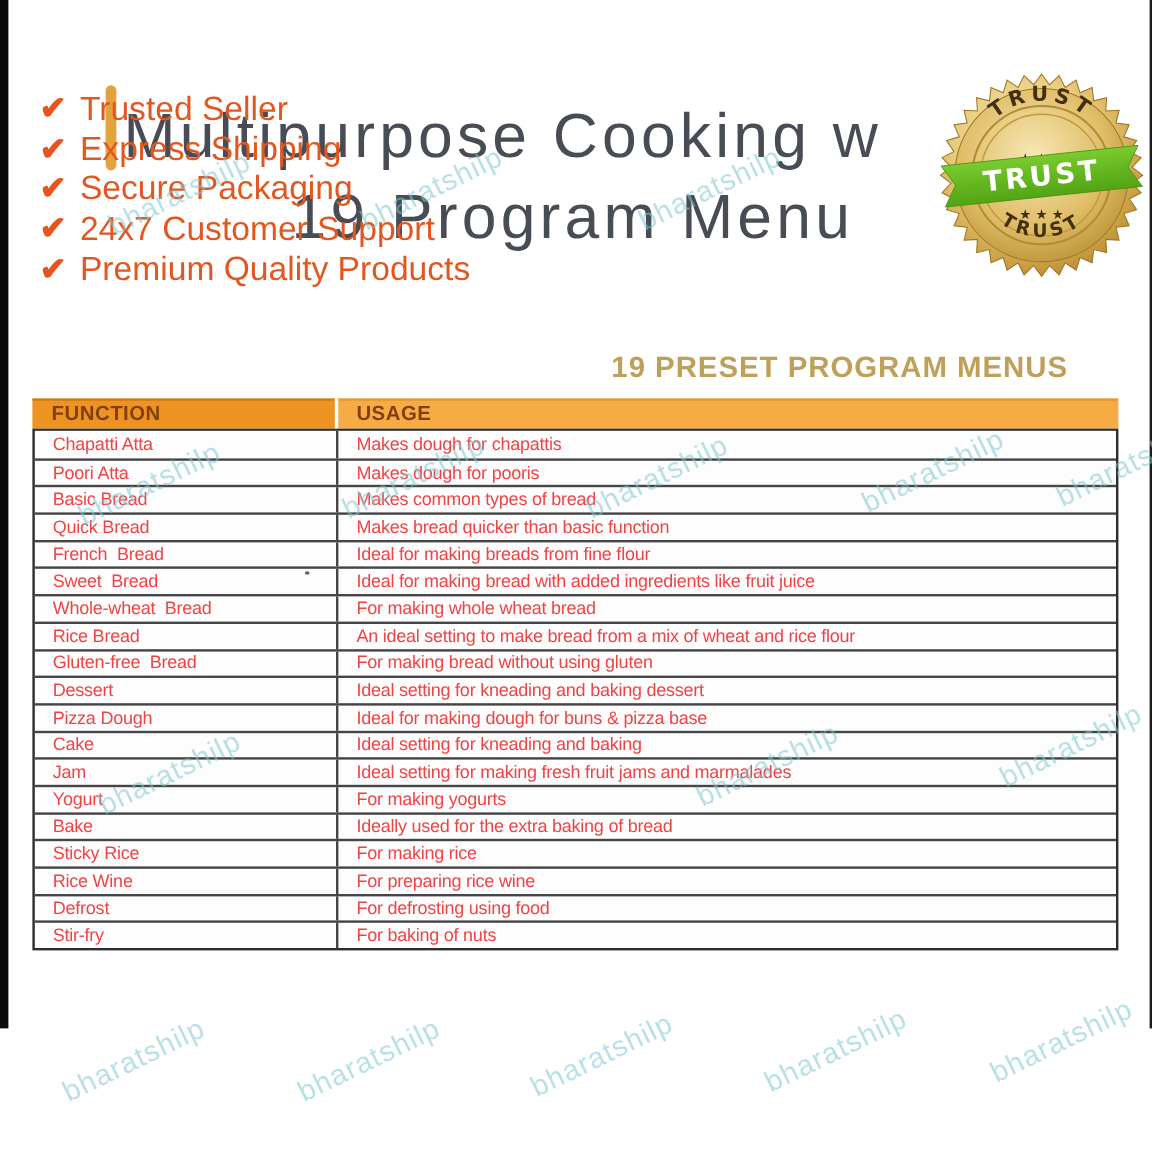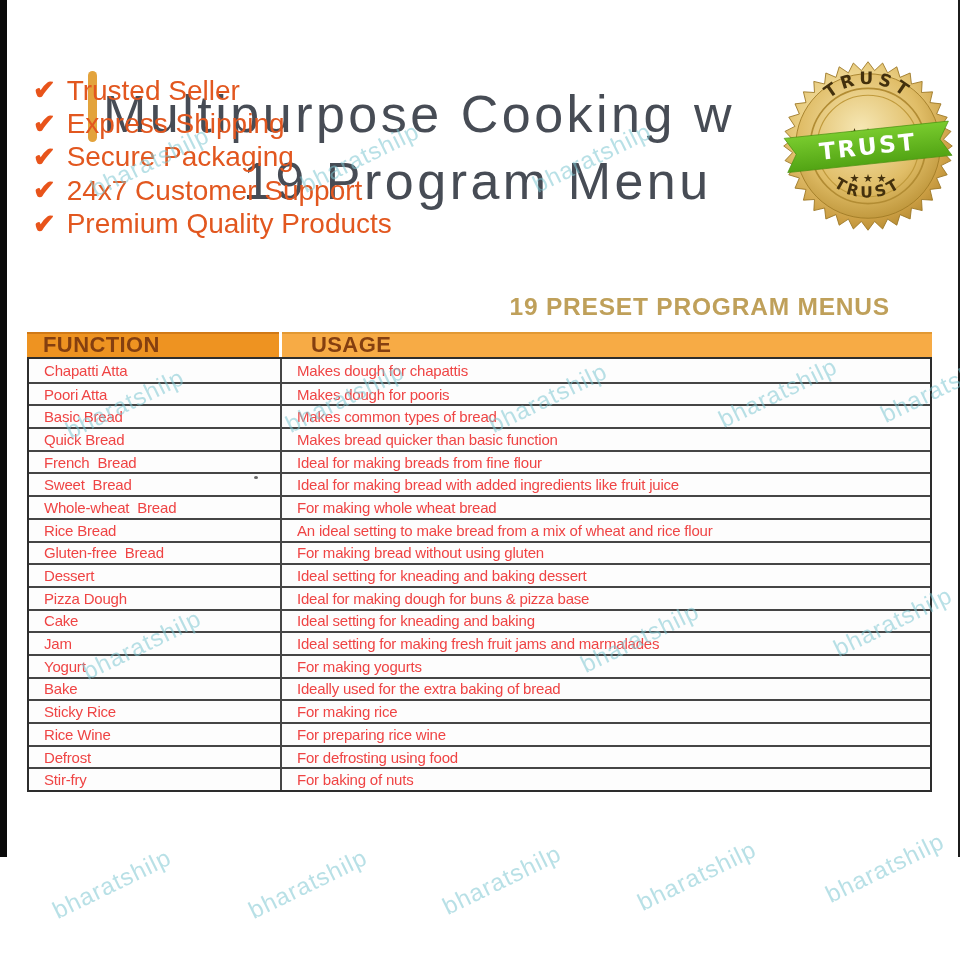--- a/index.html
+++ b/index.html
@@ -24,24 +24,24 @@
   
   .badge{position:absolute;left:782px;top:60px;width:172px;height:172px;z-index:5;}
 
   
   .section-heading{position:absolute;left:0;top:293px;width:890px;text-align:right;
     color:#bfa05a;font-size:24.5px;font-weight:700;letter-spacing:0.8px;white-space:nowrap;}
 
   
   .menu-table{position:absolute;left:27px;top:332px;width:905px;z-index:3;}
   .t-head{display:flex;height:25px;}
-  .th{display:flex;align-items:center;font-size:22px;font-weight:700;color:#843f10;letter-spacing:0.4px;box-sizing:border-box;}
+  .th{display:flex;align-items:center;font-size:17px;font-weight:700;color:#843f10;letter-spacing:0.4px;box-sizing:border-box;}
   .th-function{width:255px;background:#ee9321;padding-left:16px;border-right:3px solid #ffffff;
                box-shadow:inset 0 2px 0 rgba(170,90,10,0.45);}
-  .th-usage{flex:1;background:#f7ab45;padding-left:29px;box-shadow:inset 0 2px 0 rgba(200,130,30,0.45);}
+  .th-usage{flex:1;background:#f7ab45;padding-left:15px;box-shadow:inset 0 2px 0 rgba(200,130,30,0.45);}
   .t-body{border:2px solid #2d2d2d;background:#fdfdfd;}
   .t-row{display:flex;height:22.7px;box-sizing:border-box;}
   .t-row + .t-row{border-top:2px solid #454545;}
   .cell{display:flex;align-items:center;font-size:15px;color:#ef4444;letter-spacing:-0.2px;
         white-space:pre;box-sizing:border-box;overflow:hidden;}
   .cell-fn{width:253px;border-right:2px solid #454545;padding-left:15px;}
   .cell-usage{flex:1;padding-left:15px;}
 
   
   .artifact-dot{position:absolute;left:254px;top:476px;width:4px;height:3px;background:#666;border-radius:50%;z-index:4;}

